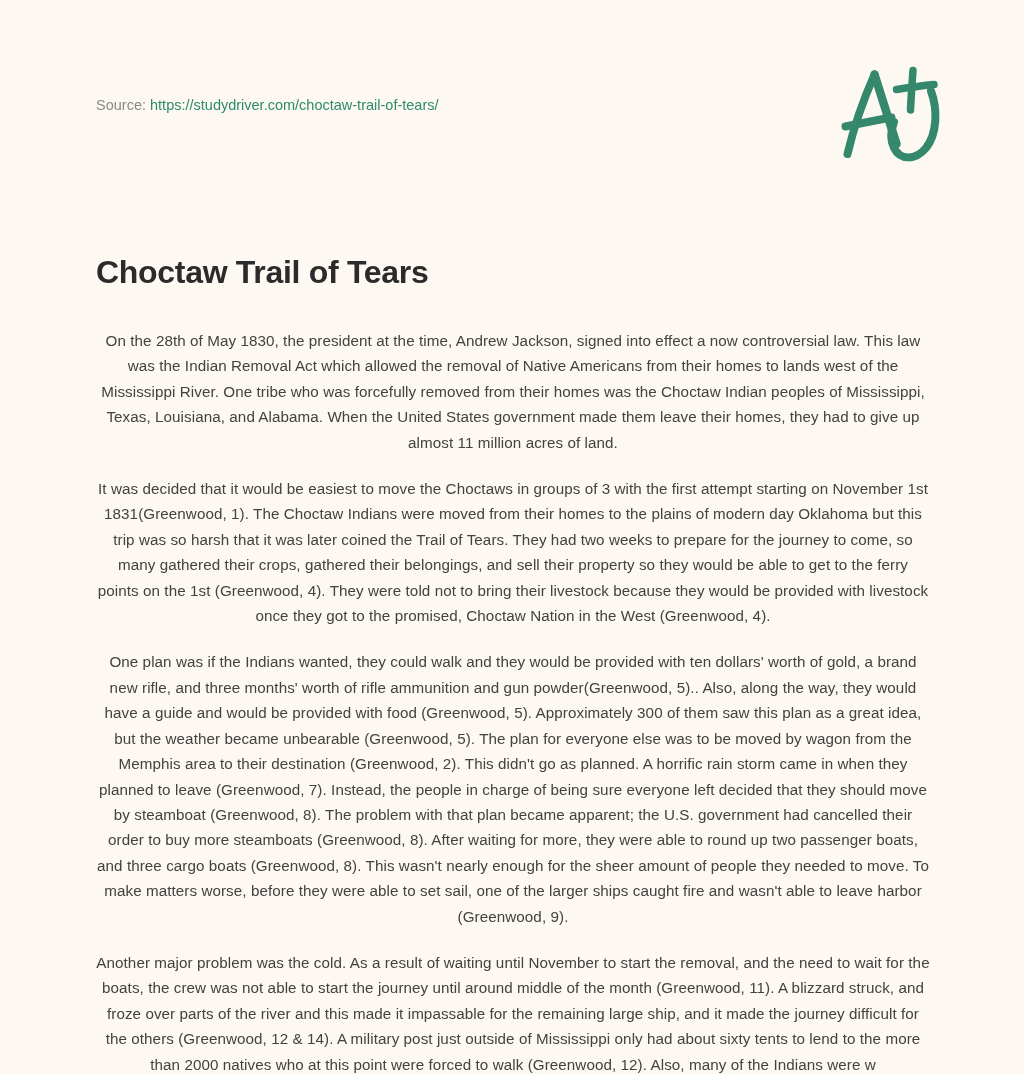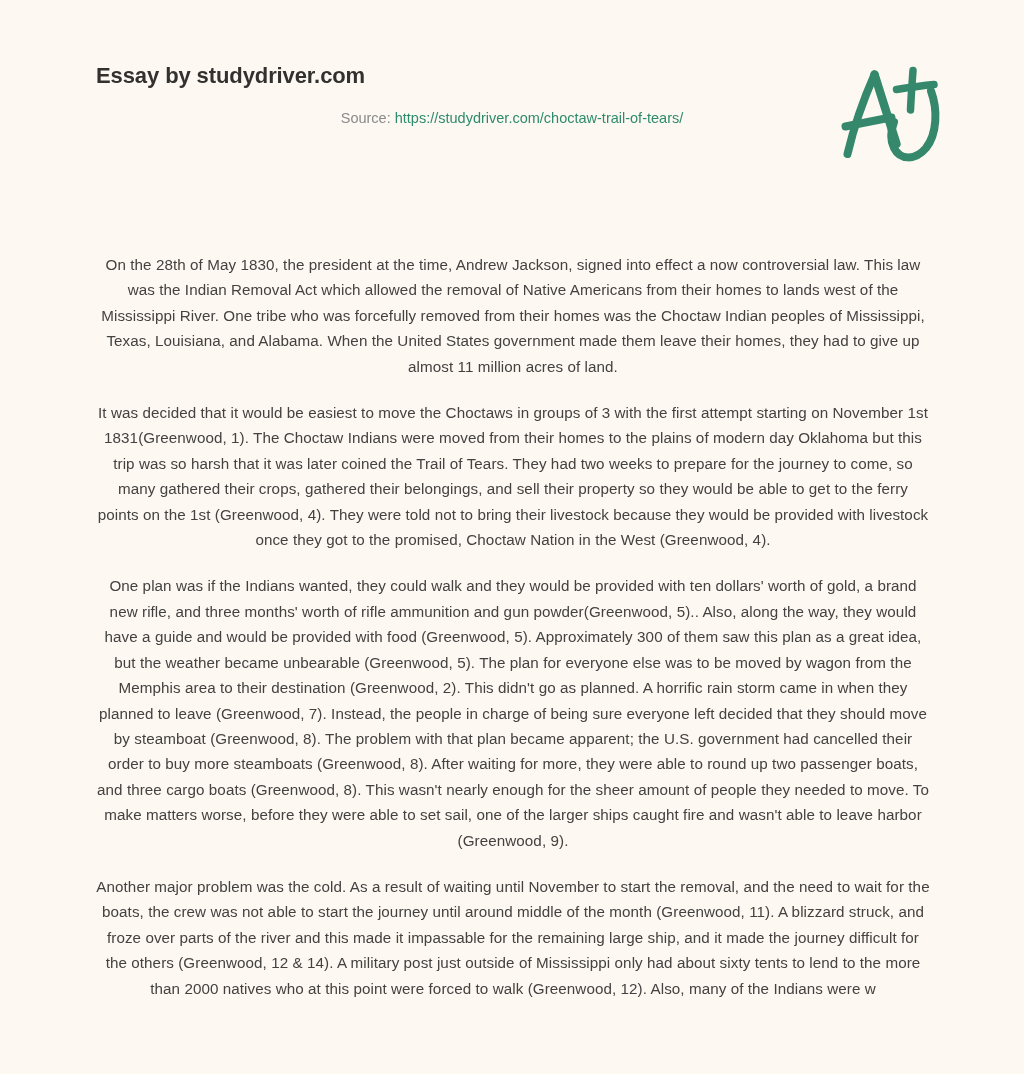--- a/index.html
+++ b/index.html
@@ -36,26 +36,25 @@
   .brand-line {
     font-size: 22px;
     font-weight: bold;
     color: #33312f;
     letter-spacing: -0.1px;
     line-height: 28px;
     white-space: nowrap;
   }
 
   .source-line {
-    margin-top: 18px;
+    margin-top: 33px;
     font-size: 14.5px;
     line-height: 20px;
     color: #8a8a8a;
     white-space: nowrap;
-    text-align: center;
   }
 
   .source-label {
     color: #8a8a8a;
   }
 
   .source-url {
     color: #2e8a6d;
     text-decoration: none;
   }
@@ -102,21 +101,20 @@
   .article-body p:last-child {
     margin-bottom: 0;
   }
 </style>
 </head>
 <body>
 
 <div class="page">
 
   <div class="header">
-    <div class="brand-line">Essay by studydriver.com</div>
     <div class="source-line">
       <span class="source-label">Source:</span>
       <span class="source-url">https://studydriver.com/choctaw-trail-of-tears/</span>
     </div>
   </div>
 
   <div class="logo">
     <svg viewBox="0 0 112 110" xmlns="http://www.w3.org/2000/svg" aria-hidden="true">
       <g fill="none" stroke="#35886b" stroke-linecap="round" stroke-linejoin="round">
 
@@ -129,20 +127,21 @@
         <path d="M79 8.5 C 78 22, 77 36, 76.5 48" stroke-width="7.5"></path>
 
         <path d="M62.5 27.5 C 75 25.5, 89 23.5, 100 22.5" stroke-width="7.5"></path>
 
         <path d="M97 29 C 104 48, 103 72, 92 86 C 81 99, 66 98, 60 86 C 56 78, 57 68, 60 60" stroke-width="8"></path>
       </g>
     </svg>
   </div>
 
   <div class="article">
+    <h1 class="article-title">Choctaw Trail of Tears</h1>
     <div class="article-body">
       <p>On the 28th of May 1830, the president at the time, Andrew Jackson, signed into effect a now controversial law. This law was the Indian Removal Act which allowed the removal of Native Americans from their homes to lands west of the Mississippi River. One tribe who was forcefully removed from their homes was the Choctaw Indian peoples of Mississippi, Texas, Louisiana, and Alabama. When the United States government made them leave their homes, they had to give up almost 11 million acres of land.</p>
       <p>It was decided that it would be easiest to move the Choctaws in groups of 3 with the first attempt starting on November 1st 1831(Greenwood, 1). The Choctaw Indians were moved from their homes to the plains of modern day Oklahoma but this trip was so harsh that it was later coined the Trail of Tears. They had two weeks to prepare for the journey to come, so many gathered their crops, gathered their belongings, and sell their property so they would be able to get to the ferry points on the 1st (Greenwood, 4). They were told not to bring their livestock because they would be provided with livestock once they got to the promised, Choctaw Nation in the West (Greenwood, 4).</p>
       <p>One plan was if the Indians wanted, they could walk and they would be provided with ten dollars' worth of gold, a brand new rifle, and three months' worth of rifle ammunition and gun powder(Greenwood, 5).. Also, along the way, they would have a guide and would be provided with food (Greenwood, 5). Approximately 300 of them saw this plan as a great idea, but the weather became unbearable (Greenwood, 5). The plan for everyone else was to be moved by wagon from the Memphis area to their destination (Greenwood, 2). This didn't go as planned. A horrific rain storm came in when they planned to leave (Greenwood, 7). Instead, the people in charge of being sure everyone left decided that they should move by steamboat (Greenwood, 8). The problem with that plan became apparent; the U.S. government had cancelled their order to buy more steamboats (Greenwood, 8). After waiting for more, they were able to round up two passenger boats, and three cargo boats (Greenwood, 8). This wasn't nearly enough for the sheer amount of people they needed to move. To make matters worse, before they were able to set sail, one of the larger ships caught fire and wasn't able to leave harbor (Greenwood, 9).</p>
       <p>Another major problem was the cold. As a result of waiting until November to start the removal, and the need to wait for the boats, the crew was not able to start the journey until around middle of the month (Greenwood, 11). A blizzard struck, and froze over parts of the river and this made it impassable for the remaining large ship, and it made the journey difficult for the others (Greenwood, 12 &amp; 14). A military post just outside of Mississippi only had about sixty tents to lend to the more than 2000 natives who at this point were forced to walk (Greenwood, 12). Also, many of the Indians were w</p>
     </div>
   </div>
 
 </div>
 

